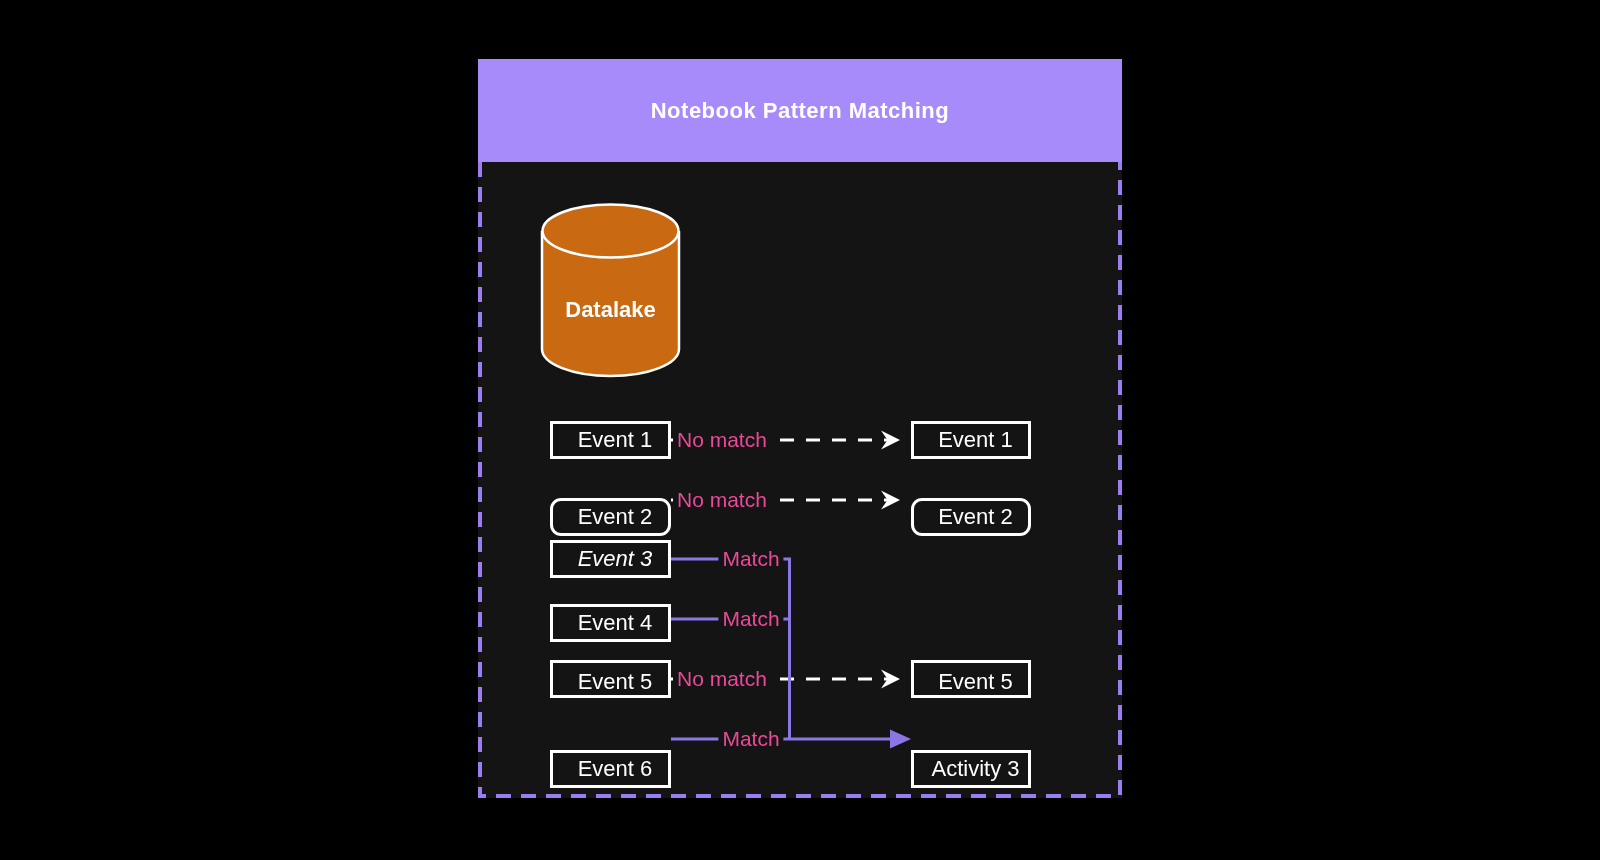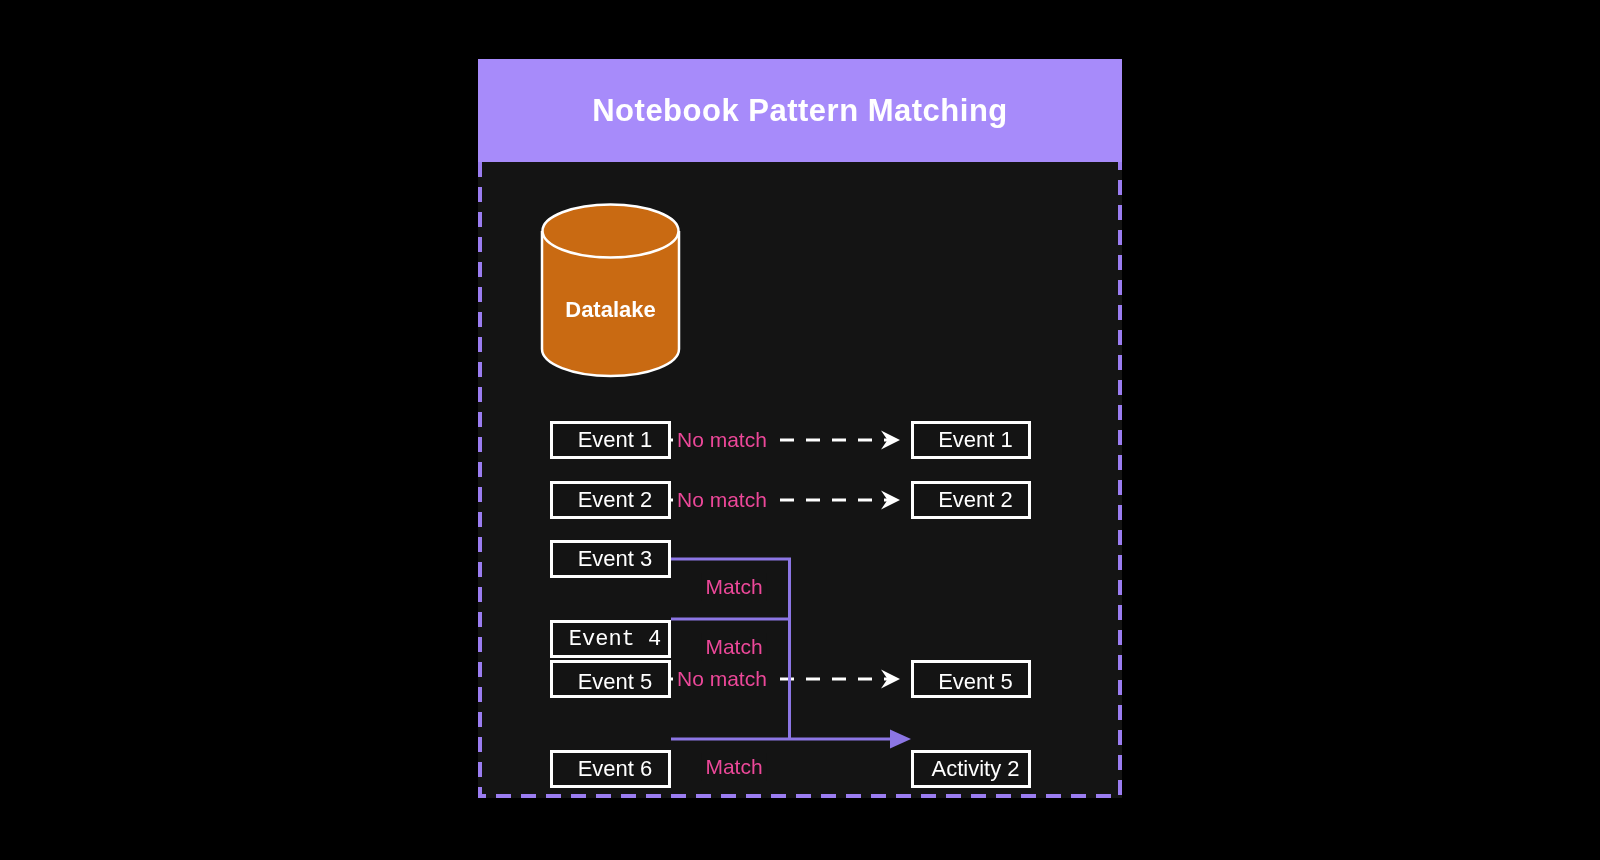--- a/index.html
+++ b/index.html
@@ -29,21 +29,21 @@
   }
   .titlebar {
     position: absolute;
     left: 0; top: 0;
     width: 644px; height: 103px;
     background: var(--header-bg);
     display: flex; align-items: center; justify-content: center;
   }
   .titlebar span {
     color: var(--title-text);
-    font-size: 31px;
+    font-size: 22px;
     font-weight: bold;
     letter-spacing: 0.5px;
   }
   .panel {
     position: absolute;
     left: 0; top: 103px;
     width: 644px; height: 636px;
     background: var(--panel-bg);
   }
   .connectors {
@@ -75,37 +75,37 @@
     background: var(--panel-bg);
     color: var(--box-text);
     font-size: 22px;
     display: flex; align-items: center; justify-content: center;
     white-space: nowrap;
     padding-left: 9px;
   }
   .node-left  { left: 72px;  width: 121px; }
   .node-right { left: 433px; width: 120px; }
   .row1 { top: 259px; }
-  .row2 { top: 319px; }
-  .row3 { top: 378px; }
-  .row4 { top: 458px; font-family: Liberation Mono, monospace; }
+  .row2 { top: 336px; border-radius: 11px; }
+  .row3 { top: 378px; font-style: italic; }
+  .row4 { top: 442px; }
   .row5 { top: 498px; align-items: flex-end; }
   .row6 { top: 558px; margin-top: 30px; }
   .edge-label {
     position: absolute;
     transform: translateY(-50%);
     background: var(--panel-bg);
     color: #ec4899;
     font-size: 21px;
     padding: 1px 4px;
     white-space: nowrap;
     line-height: 26px;
   }
   .lbl-nomatch { left: 195px; }
-  .lbl-match   { left: 256px; transform: translate(-50%, -50%); margin-top: 28px; }
+  .lbl-match   { left: 273px; transform: translate(-50%, -50%); }
   .y1 { top: 278px; }
   .y2 { top: 338px; }
   .y3 { top: 397px; }
   .y4 { top: 457px; }
   .y5 { top: 517px; }
   .y6 { top: 577px; }
 </style>
 </head>
 <body>
 
@@ -173,21 +173,21 @@
     <div class="node node-right row1">
         <span>Event 1</span>
       </div>
     <div class="node node-right row2">
         <span>Event 2</span>
       </div>
     <div class="node node-right row5">
         <span>Event 5</span>
       </div>
     <div class="node node-right row6">
-        <span>Activity 2</span>
+        <span>Activity 3</span>
       </div>
 
     <span class="edge-label lbl-nomatch y1">No match</span>
     <span class="edge-label lbl-nomatch y2">No match</span>
     <span class="edge-label lbl-match y3">Match</span>
     <span class="edge-label lbl-match y4">Match</span>
     <span class="edge-label lbl-nomatch y5">No match</span>
     <span class="edge-label lbl-match y6">Match</span>
 
   </div>

